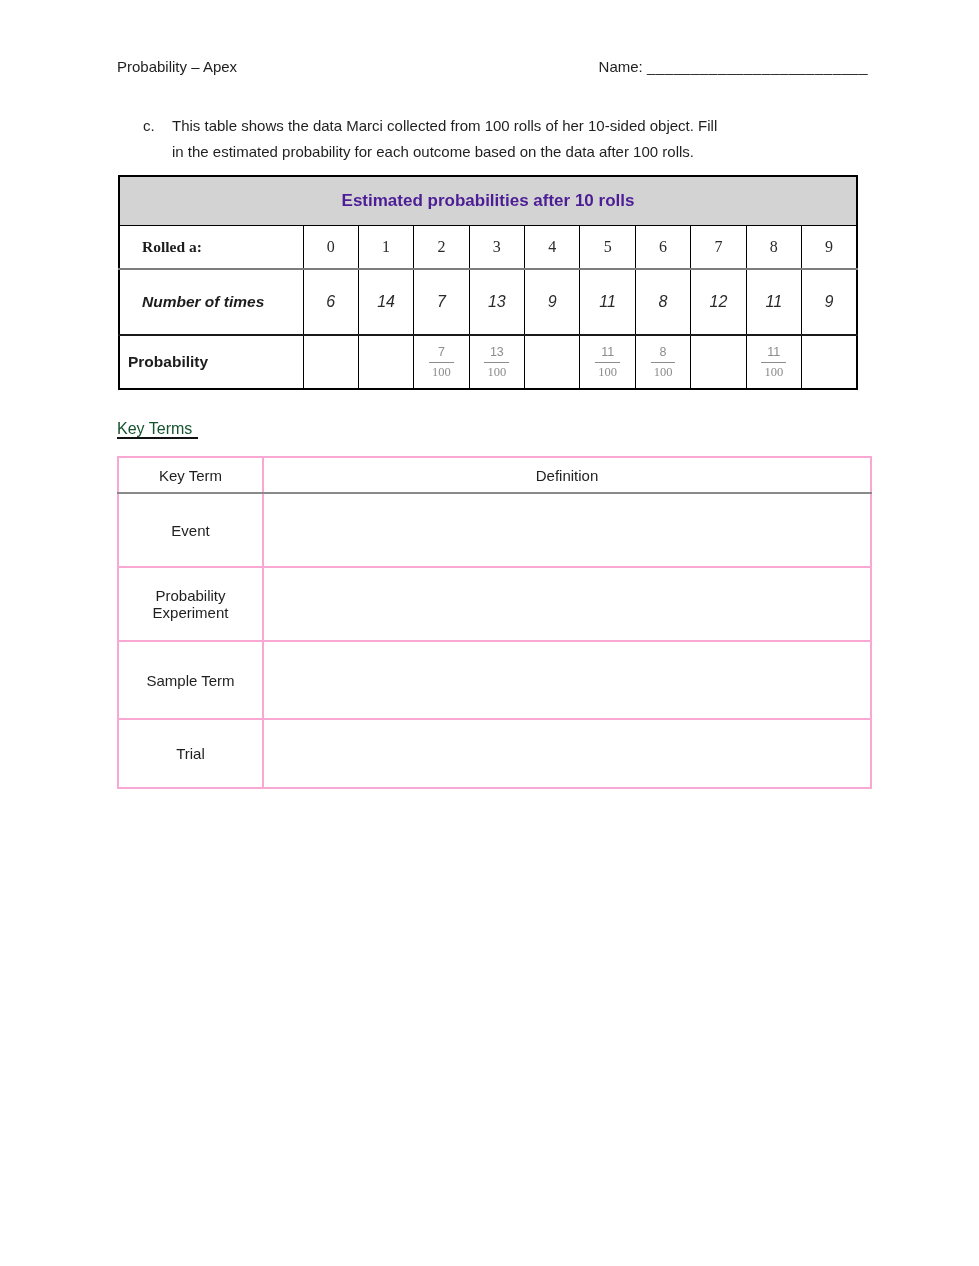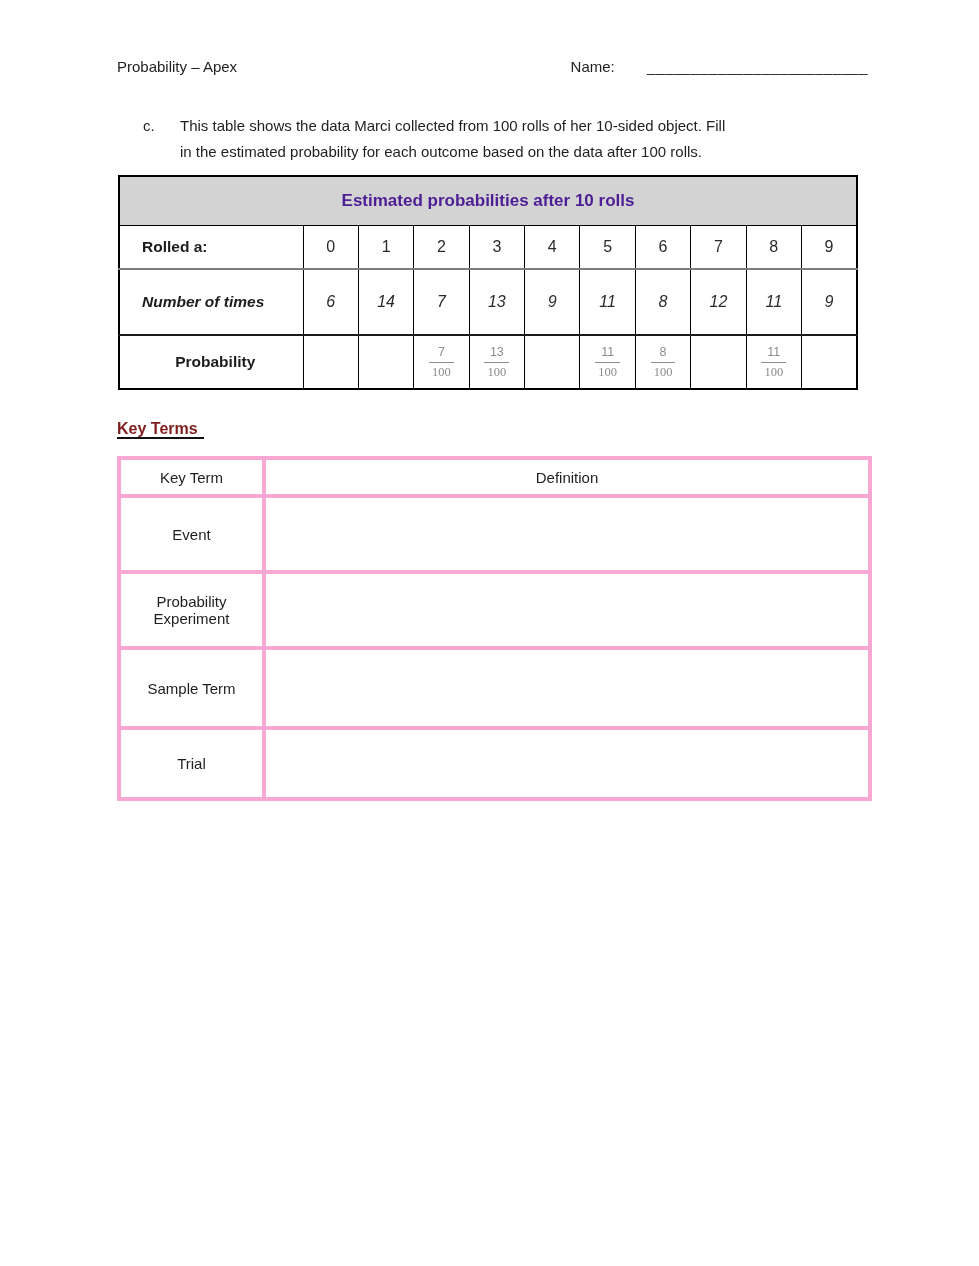--- a/index.html
+++ b/index.html
@@ -11,82 +11,82 @@
   }
   .page { position:relative; width:979px; height:1266px; overflow:hidden; }
 
   
   .header-row {
     display:flex; justify-content:space-between; align-items:baseline;
     margin:58px 111px 0 117px;
     font-size:15px;
   }
   .name-area { white-space:nowrap; }
-  .name-line { letter-spacing:0.5px;margin-left:28px; }
+  .name-line { letter-spacing:0.5px; }
 
   
   .question {
     display:flex;
     margin:38px 0 0 143px;
     font-size:15px; line-height:26px;
   }
   .q-marker { width:29px; flex:0 0 29px; }
-  .q-lines div { white-space:nowrap;margin-left:8px; }
+  .q-lines div { white-space:nowrap; }
 
   
   table { border-collapse:collapse; }
   .rolls {
     margin:10px 0 0 118px;
     width:740px; table-layout:fixed;
     border:2px solid #000;
     font-size:16px; color:#2a2a2a;
   }
   .rolls td {
     border:1px solid #000;
     text-align:center; vertical-align:middle;
     padding:0; overflow:hidden;
   }
   .rolls .title-cell {
     background:#d3d3d3;
     font-weight:bold; font-size:17px; color:#4c1d95;
     height:48px;
   }
-  .rolls .row-rolled td   { height:42px; border-bottom:2px solid #7d7d7d; }
+  .rolls .row-rolled td   { height:42px; border-bottom:2px solid #7d7d7d;font-family:Liberation Serif, serif; }
   .rolls .row-count td    { height:64px; border-bottom:2px solid #1a1a1a;font-style:italic; }
   .rolls .row-prob td     { height:52px; }
   .rolls .label-cell {
     font-weight:bold; font-size:15.5px; color:#1c1c1c;
     text-align:left; padding-left:22px;
   }
-  .rolls .label-center { text-align:center; padding-left:8px; }
+  .rolls .label-center { padding-left:8px; }
 
   
   .frac {
     display:inline-block; vertical-align:middle;
     font-size:12.5px; line-height:1.3; color:#8c8c8c;
   }
   .frac .num { display:block; padding:0 3px 1px; }
   .frac .den { display:block; border-top:1px solid #8c8c8c; padding:1px 3px 0;font-family:Liberation Serif, serif; }
   .frac .den:empty { border-top:none; }
 
   
   .kt-heading {
     margin:30px 4px 0 117px;
-    font-size:16px; font-weight:bold; color:#7f1d1d;
+    font-size:16px; font-weight:normal; color:#14532d;
     display:inline-block;
   }
   .kt-heading span { border-bottom:2px solid #111; padding-right:6px; }
   .terms {
     margin:18px 0 0 117px;
     width:755px; table-layout:fixed;
     border:1px solid #000;
     font-size:15px; color:#1f1f1f;
   }
   .terms td {
-    border:4px solid #f9a8d4;
+    border:2px solid #f9a8d4;
     text-align:center; vertical-align:middle;
     padding:4px 8px;
   }
   .terms .hdr td { height:30px; padding:2px 8px; border-bottom:2px solid #8a8a8a; }
   .terms .row-event td    { height:64px; }
   .terms .row-probexp td  { height:64px; }
   .terms .row-sample td   { height:68px; }
   .terms .row-trial td    { height:59px; }
 </style>
 </head>

